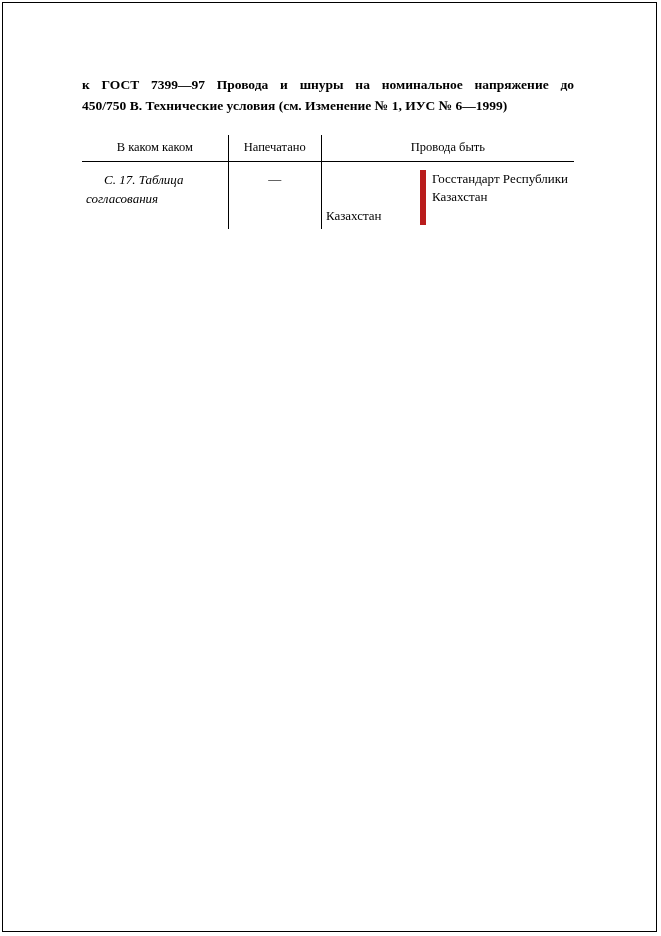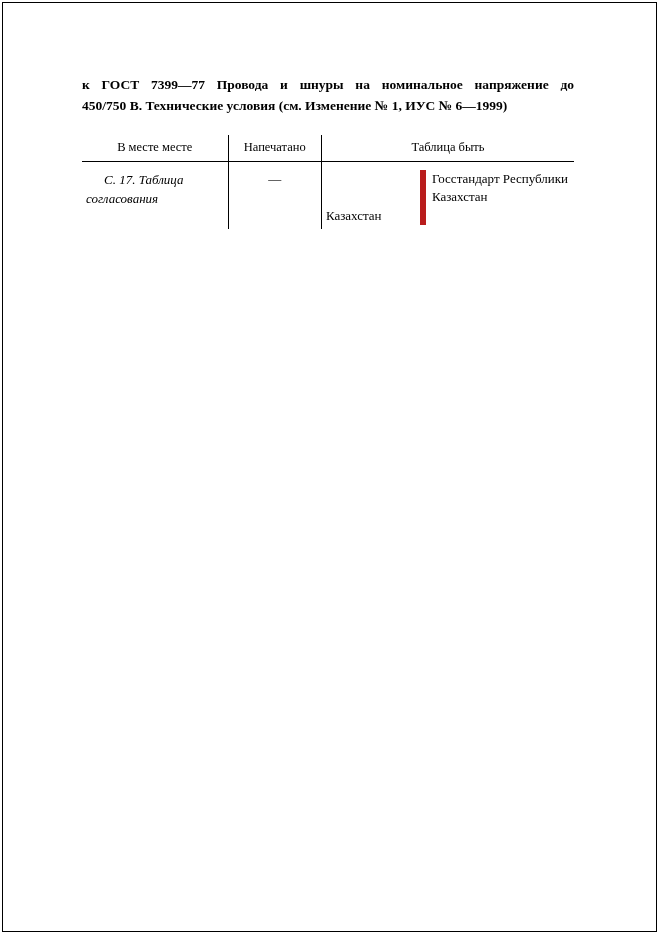--- a/index.html
+++ b/index.html
@@ -123,30 +123,30 @@
 </style>
 </head>
 <body>
 
 <div class="page">
   <div class="page-border"></div>
 
   <div class="content">
 
     <div class="heading">
-      <span class="heading-line1">к ГОСТ 7399—77 Провода и шнуры на номинальное напряжение до</span>
+      <span class="heading-line1">к ГОСТ 7399—97 Провода и шнуры на номинальное напряжение до</span>
       <span class="heading-line2">450/750 В. Технические условия (см. Изменение № 1, ИУС № 6—1999)</span>
     </div>
 
     <table class="corr-table">
       <thead>
         <tr class="hdr-row rule-top">
-          <th class="col-place">В месте месте</th>
+          <th class="col-place">В каком каком</th>
           <th class="col-printed">Напечатано</th>
-          <th class="col-should">Таблица быть</th>
+          <th class="col-should">Провода быть</th>
         </tr>
       </thead>
       <tbody>
         <tr class="body-row">
           <td class="col-place">
             <div class="cell-place">С. 17. Таблица согласования</div>
           </td>
           <td class="col-printed">
             <div class="cell-printed">—</div>
           </td>

